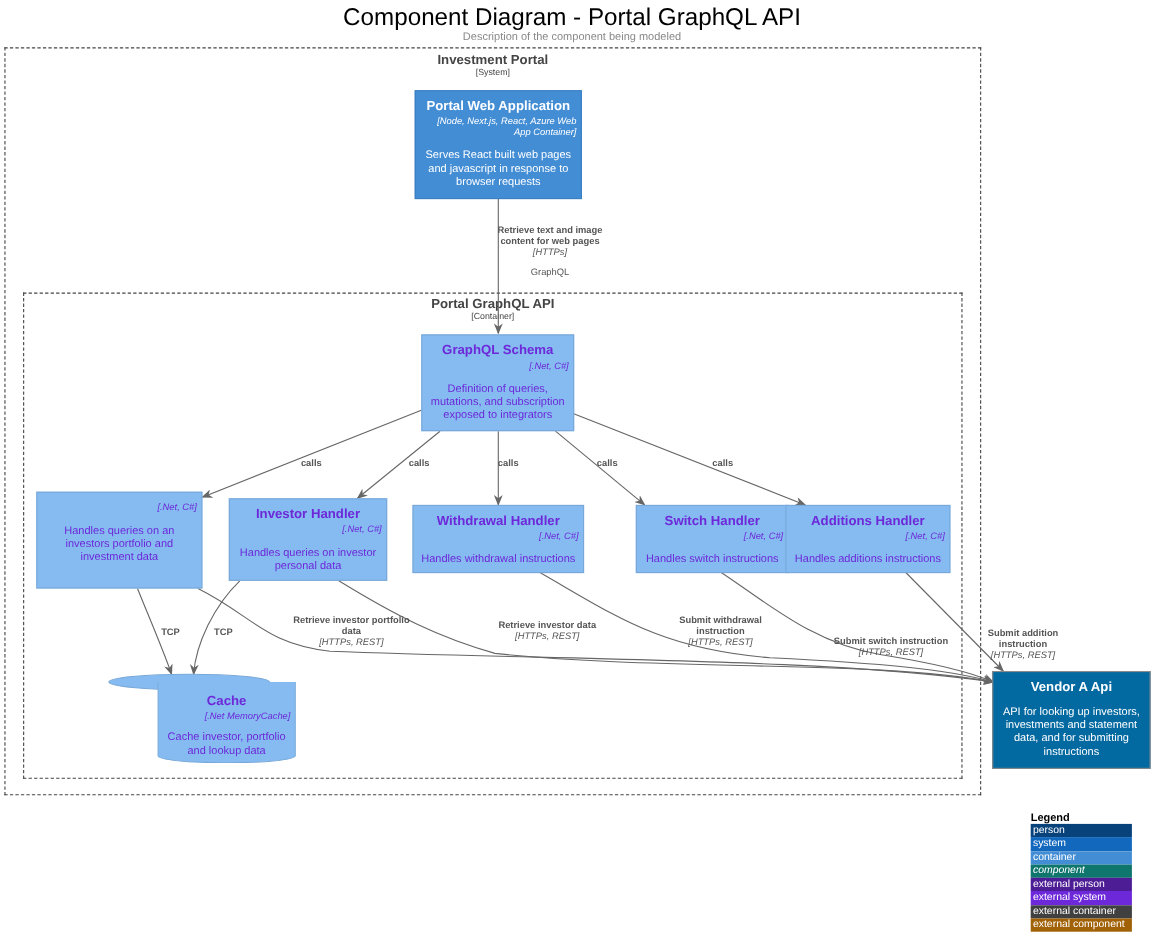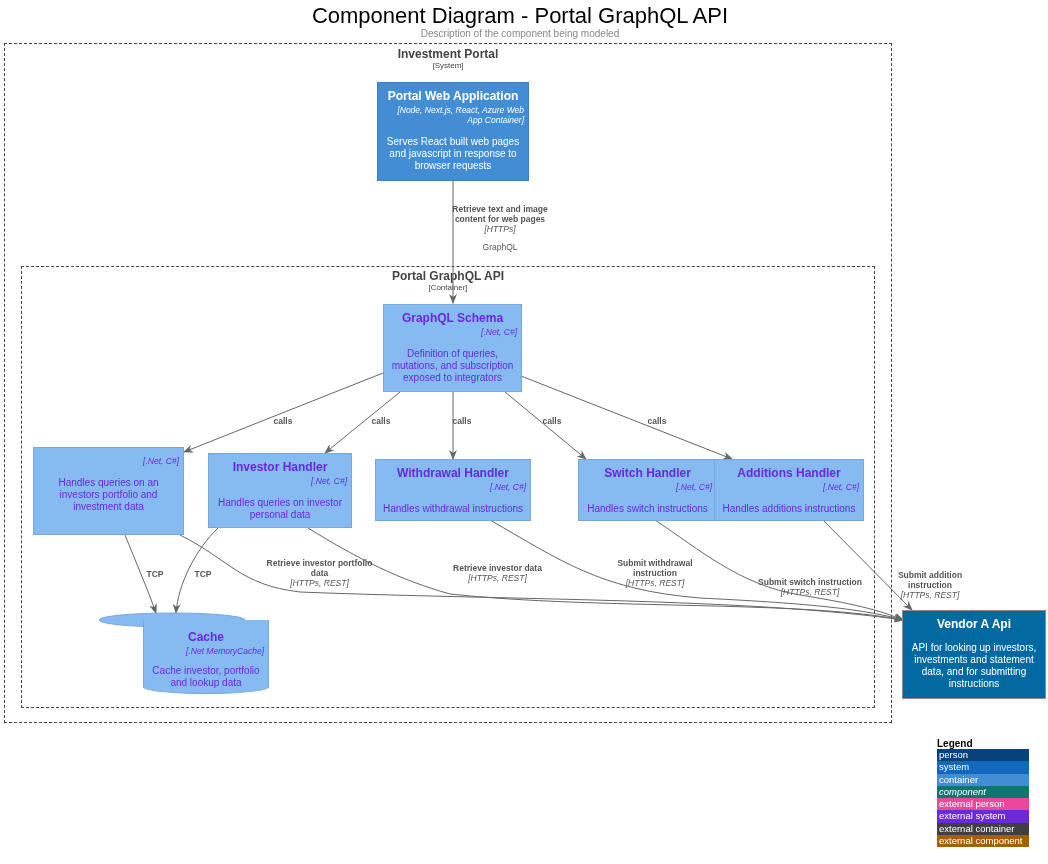--- a/index.html
+++ b/index.html
@@ -148,17 +148,17 @@
   <div class="nt">Vendor A Api</div>
   <div class="ndesc">API for looking up investors, investments and statement data, and for submitting instructions</div>
 </div>
 
 <div id="legend" class="abs">
   <div class="lt">Legend</div>
   <div class="lg" style="background:#08427B;">person</div>
   <div class="lg" style="background:#1168BD;">system</div>
   <div class="lg" style="background:#438DD5;">container</div>
   <div class="lg" style="background:#0f766e;font-style:italic;">component</div>
-  <div class="lg" style="background:#ec4899;">external person</div>
+  <div class="lg" style="background:#4c1d95;">external person</div>
   <div class="lg" style="background:#6d28d9;">external system</div>
   <div class="lg" style="background:#404040;">external container</div>
   <div class="lg" style="background:#a16207;">external component</div>
 </div>
 
 </body></html>

